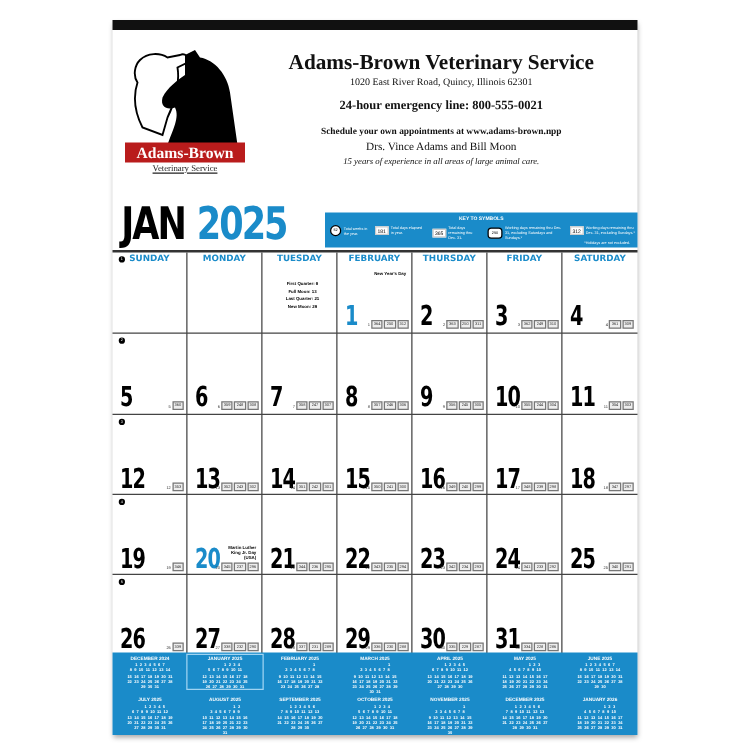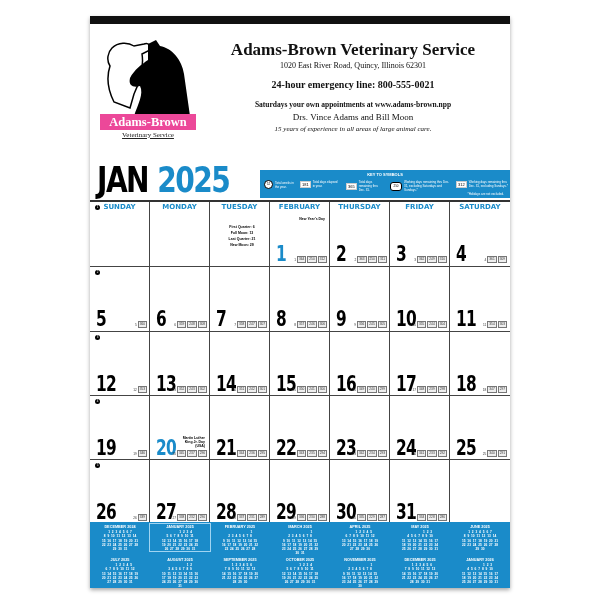--- a/index.html
+++ b/index.html
@@ -1,21 +1,21 @@
 <!DOCTYPE html>
 <html><head>
 <meta charset="utf-8">
 <style>
   html, body { margin:0; padding:0; }
   body { width:600px; height:600px; background:#ffffff; position:relative; overflow:hidden; font-family:"Liberation Sans", sans-serif; }
   .sheet { position:absolute; left:90px; top:16px; width:420px; height:572px; background:#fff; box-shadow:0 2px 4px rgba(0,0,0,0.35); }
   .topbar { position:absolute; left:0; top:0; width:420px; height:8px; background:#111; }
   .logo { position:absolute; left:8px; top:22px; width:104px; height:106px; }
   .logo svg { position:absolute; left:6px; top:0; }
-  .logo-box { position:absolute; left:2px; top:76px; width:96px; height:16px; background:#ec4899; color:#fff; font-family:"Liberation Serif", serif; font-size:12.5px; font-weight:bold; text-align:center; line-height:16px; }
+  .logo-box { position:absolute; left:2px; top:76px; width:96px; height:16px; background:#b91c1c; color:#fff; font-family:"Liberation Serif", serif; font-size:12.5px; font-weight:bold; text-align:center; line-height:16px; }
   .logo-sub { position:absolute; left:2px; top:93px; width:96px; font-family:"Liberation Serif", serif; font-size:7px; text-align:center; color:#222;text-decoration:underline; }
   .hdr { position:absolute; left:118px; top:24px; width:290px; text-align:center; font-family:"Liberation Serif", serif; color:#111; }
   .hdr .t1 { font-size:17px; font-weight:bold; line-height:20px; }
   .hdr .t2 { font-size:8px; line-height:10px; margin-top:1px; }
   .hdr .t3 { font-size:10px; font-weight:bold; margin-top:8px; line-height:12px; }
   .hdr .t4 { font-size:7.5px; font-weight:bold; margin-top:9px; line-height:9px; }
   .hdr .t5 { font-size:9px; margin-top:3px; line-height:11px; }
   .hdr .t6 { font-size:7px; font-style:italic; margin-top:2px; line-height:9px; }
   .month { position:absolute; left:7px; top:146px; font-family:"DejaVu Sans", sans-serif; font-weight:bold; font-size:36px; letter-spacing:-2px; line-height:36px; transform:scaleX(0.78); transform-origin:left; }
   .month .m { color:#000; }
@@ -56,21 +56,21 @@
       <path d="M44 6 L52 2 L56 8 C68 10 78 22 80 36 L86 78 L30 78 C34 66 40 56 36 48 C30 50 24 48 26 40 C30 32 38 26 44 22 Z" fill="#000"></path>
     </svg>
     <div class="logo-box">Adams-Brown</div>
     <div class="logo-sub">Veterinary Service</div>
   </div>
 
   <div class="hdr">
     <div class="t1">Adams-Brown Veterinary Service</div>
     <div class="t2">1020 East River Road, Quincy, Illinois 62301</div>
     <div class="t3">24-hour emergency line: 800-555-0021</div>
-    <div class="t4">Saturdays your own appointments at www.adams-brown.npp</div>
+    <div class="t4">Schedule your own appointments at www.adams-brown.npp</div>
     <div class="t5">Drs. Vince Adams and Bill Moon</div>
     <div class="t6">15 years of experience in all areas of large animal care.</div>
   </div>
 
   <div class="month">
     <span class="m">JAN</span><span class="y">2025</span>
   </div>
 
   <div class="key">
     <div class="kt">KEY TO SYMBOLS</div>

